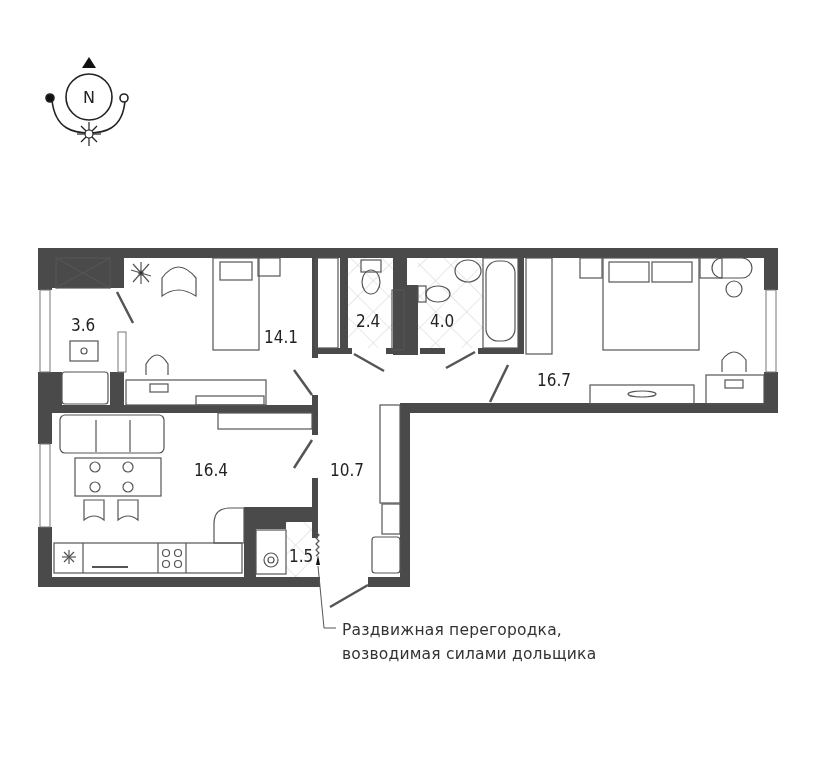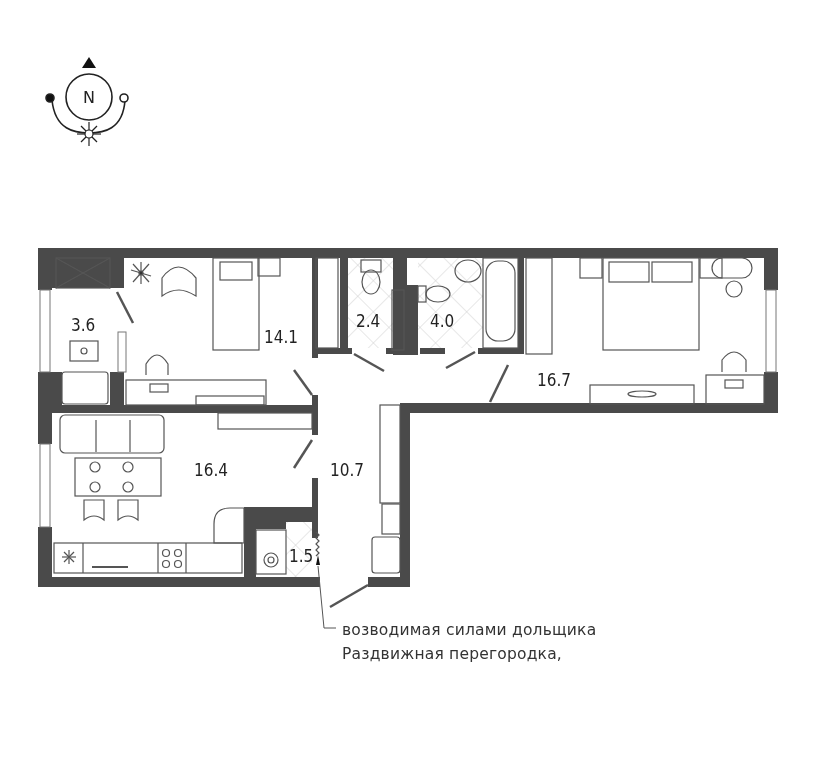--- a/index.html
+++ b/index.html
@@ -218,15 +218,15 @@
   <text class="area-label" x="264" y="343">14.1</text>
   <text class="area-label" x="356" y="327">2.4</text>
   <text class="area-label" x="430" y="327">4.0</text>
   <text class="area-label" x="537" y="386">16.7</text>
   <text class="area-label" x="194" y="476">16.4</text>
   <text class="area-label" x="330" y="476">10.7</text>
   <text class="area-label" x="289" y="562">1.5</text>
 </svg>
 
 <div class="note">
+  <div>Раздвижная перегородка,</div>
   <div>возводимая силами дольщика</div>
-  <div>Раздвижная перегородка,</div>
 </div>
 
 </body></html>

